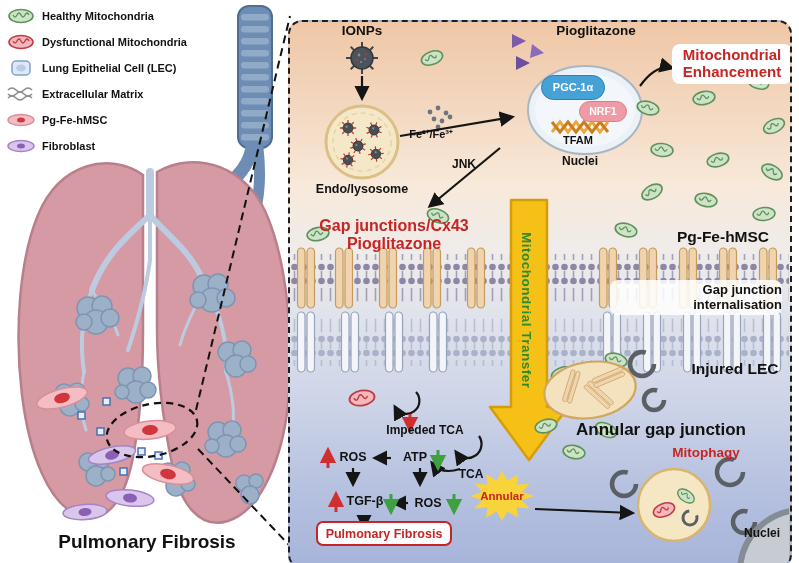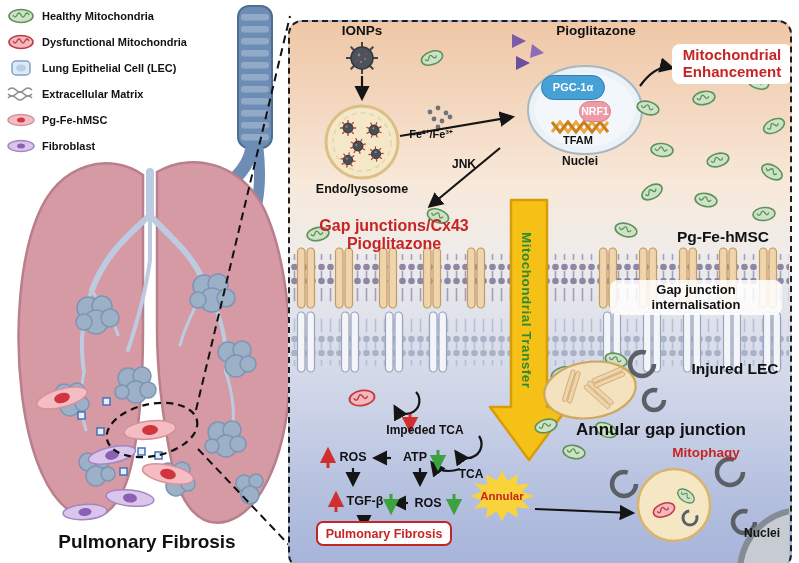--- a/index.html
+++ b/index.html
@@ -15,21 +15,21 @@
   
   .panel{position:absolute;left:288px;top:20px;width:504px;height:549px;box-sizing:border-box;
          border:2.5px dashed #1d1d1d;border-radius:14px;overflow:hidden;z-index:3;
          background:linear-gradient(180deg,#efc7a6 0%,#f3d7bf 15%,#f8e9da 30%,#efecea 42%,
                     #dfe2ec 55%,#cdd4e8 70%,#b7c2e0 85%,#a7b4da 100%);}
   .panel-art{position:absolute;left:0;top:0;width:499px;height:544px;}
   .p-lbl{position:absolute;font-weight:700;text-align:center;line-height:1.12;z-index:5;}
   .red{color:#c62525;} .green{color:#2e8b2e;} .white{color:#fff;}
   .pill{border-radius:14px;}
   .box-white{background:#ffffff;border-radius:8px;padding:3px 2px;}
-  .box-translucent{background:rgba(255,255,255,.85);border-radius:8px;padding:3px 0;}
+  .box-translucent{background:rgba(255,255,255,.85);border-radius:8px;padding:3px 0;text-align:right;}
   .pf-box{background:#fff;border:2px solid #c62525;border-radius:7px;}
   .vertical-text{writing-mode:vertical-rl;letter-spacing:.5px;}
   .star{clip-path:polygon(50% 0%,58.3% 19.1%,75% 6.7%,72.6% 27.4%,93.3% 25%,80.9% 41.7%,
         100% 50%,80.9% 58.3%,93.3% 75%,72.6% 72.6%,75% 93.3%,58.3% 80.9%,50% 100%,
         41.7% 80.9%,25% 93.3%,27.4% 72.6%,6.7% 75%,19.1% 58.3%,0% 50%,19.1% 41.7%,
         6.7% 25%,27.4% 27.4%,25% 6.7%,41.7% 19.1%);
         background:#f8d43a;}
   .connector{position:absolute;left:0;top:0;z-index:2;}
   .lung-art{position:absolute;left:0;top:0;z-index:1;}
 </style>
@@ -439,21 +439,21 @@
 
       <circle cx="512" cy="550" r="62" fill="#c7cbd2" stroke="#868c95" stroke-width="6"></circle>
     </svg>
 
     <div class="p-lbl" style="left:30px;top:1px;width:84px;font-size:13.5px">IONPs</div>
     <div class="p-lbl" style="left:238px;top:1px;width:136px;font-size:13.5px">Pioglitazone</div>
     <div class="p-lbl" style="left:10px;top:160px;width:124px;font-size:12.5px">Endo/lysosome</div>
     <div class="p-lbl" style="left:104px;top:106px;width:74px;font-size:11px">Fe²⁺/Fe³⁺</div>
     <div class="p-lbl" style="left:152px;top:136px;width:44px;font-size:12px">JNK</div>
     <div class="p-lbl pill white" style="left:251px;top:53px;width:64px;height:25px;background:#45a1d6;border:1.5px solid #2f80ae;font-size:11px;line-height:22px;box-sizing:border-box">PGC-1α</div>
-    <div class="p-lbl pill white" style="left:289px;top:79px;width:32px;height:21px;background:#ef9ba6;border:1.5px solid #d77d8a;font-size:10.5px;line-height:18px;box-sizing:border-box">NRF1</div>
+    <div class="p-lbl pill white" style="left:289px;top:79px;width:48px;height:21px;background:#ef9ba6;border:1.5px solid #d77d8a;font-size:10.5px;line-height:18px;box-sizing:border-box">NRF1</div>
     <div class="p-lbl" style="left:262px;top:112px;width:52px;font-size:11px">TFAM</div>
     <div class="p-lbl" style="left:260px;top:133px;width:60px;font-size:12px">Nuclei</div>
     <div class="p-lbl box-white red" style="left:382px;top:22px;width:116px;font-size:15px">
       <div>Mitochondrial</div>
       <div>Enhancement</div>
     </div>
     <div class="p-lbl red" style="left:20px;top:195px;width:168px;font-size:16px">
       <div>Gap junctions/Cx43</div>
       <div>Pioglitazone</div>
     </div>

